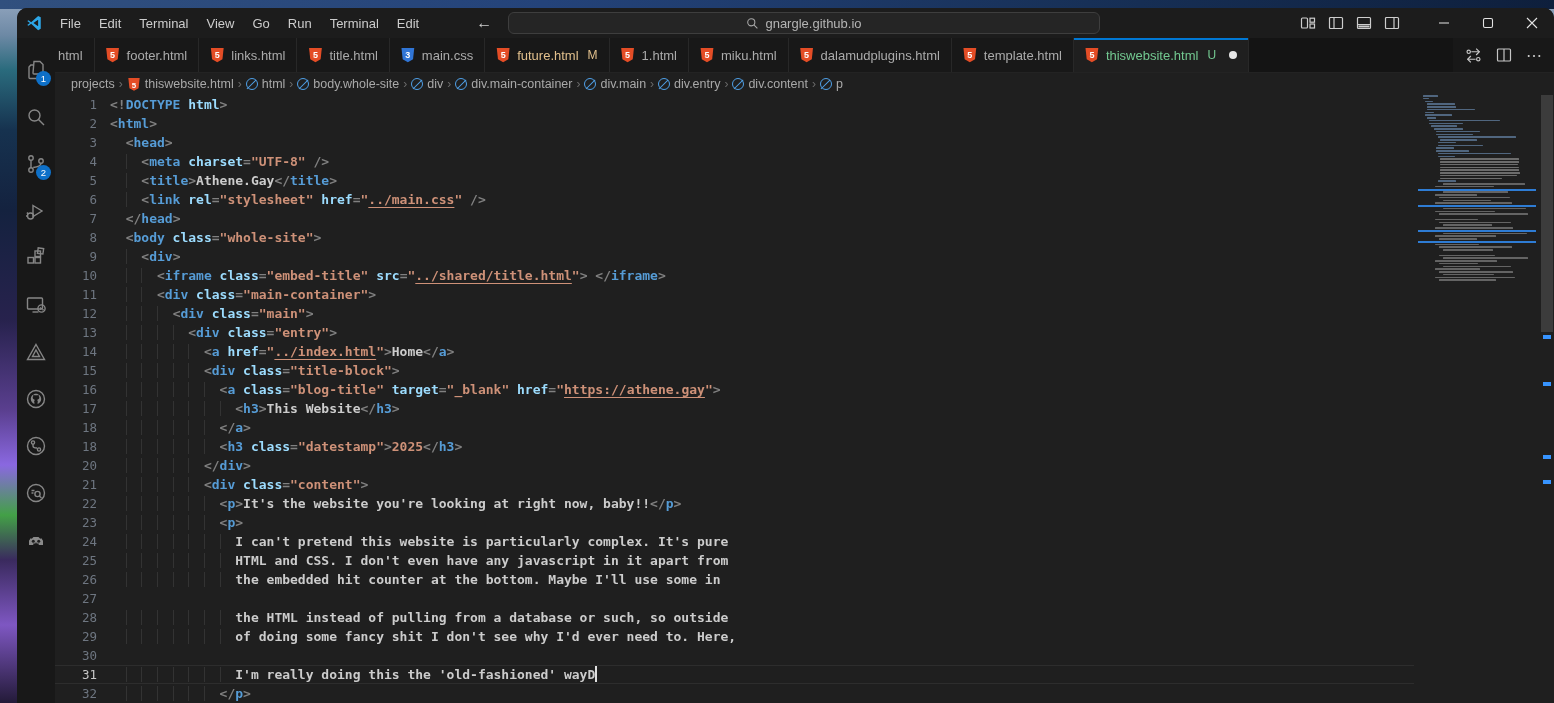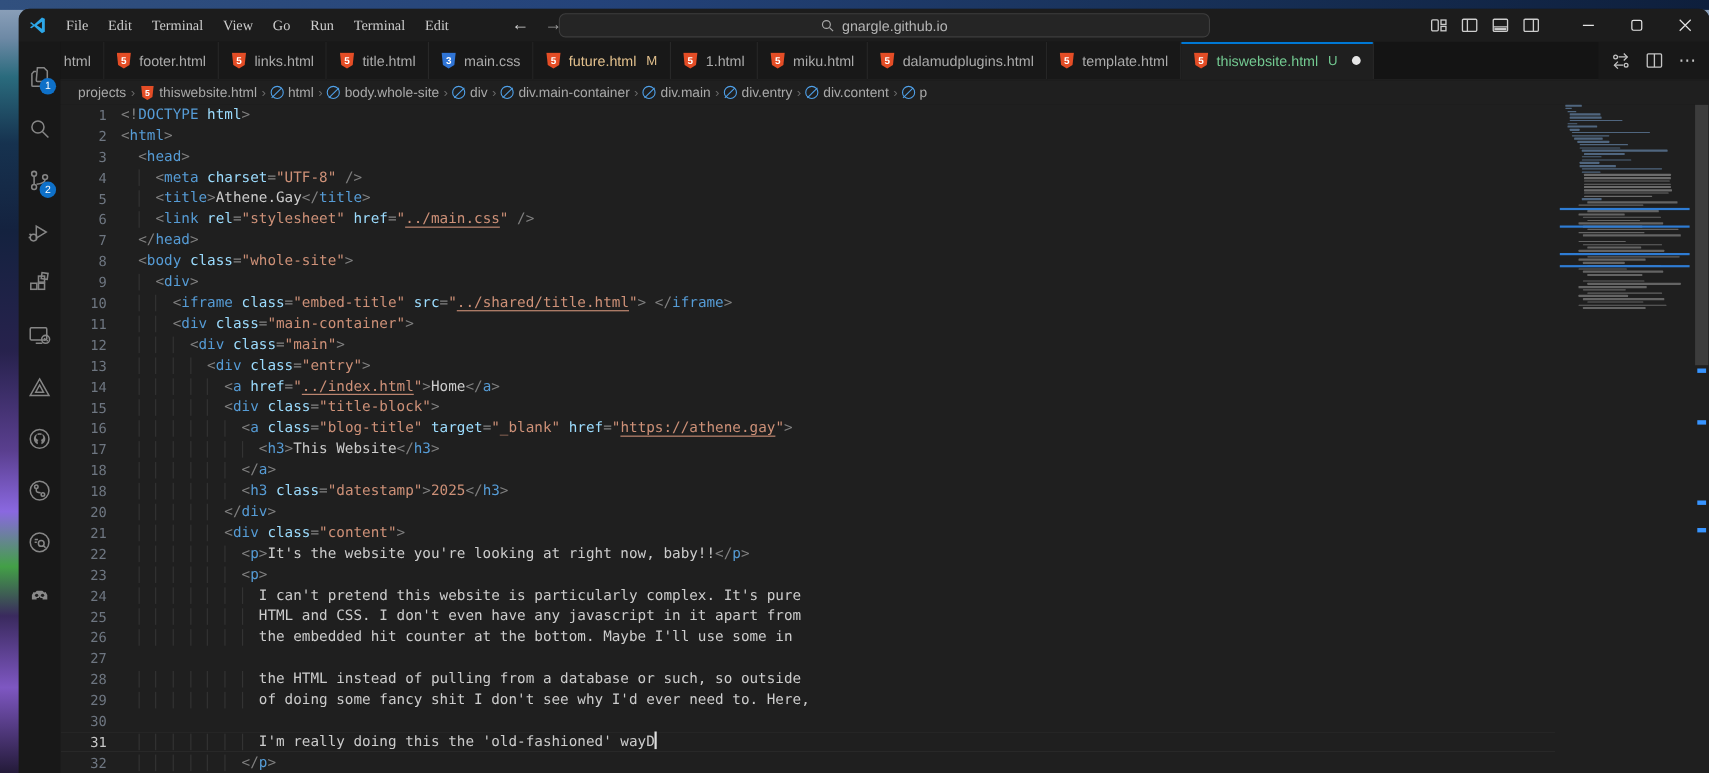--- a/index.html
+++ b/index.html
@@ -13,21 +13,21 @@
       #3a2a5e 560px,#7e57c2 625px,#231a38 100%); }
   .desktop::before { content:""; position:absolute; left:0; top:0; right:0; height:9px;
     background:linear-gradient(90deg,#31507e,#24437a 35%,#173057 70%,#0e1f3c); }
   .window { position:absolute; left:17px; top:8px; width:1537px; height:695px;
     background:#1b1b1b; border-radius:10px 10px 0 0; overflow:hidden;
     display:flex; flex-direction:column; }
 
   
   .titlebar { height:30px; flex:none; background:#1c1c1c; display:flex; align-items:center; position:relative; }
   .vscode-logo { width:18px; height:18px; margin:0 8px 0 8px; flex:none; }
-  .menus { display:flex; align-items:center; height:100%;font-family:Liberation Serif, serif; }
+  .menus { display:flex; align-items:center; height:100%; }
   .menu-item { padding:0 9px; font-size:13px; color:#cccccc; height:100%; display:flex; align-items:center; cursor:default; }
   .nav-arrows { display:flex; gap:14px; margin-left:48px; color:#cfcfcf; font-size:16px; }
   .nav-arrows .fwd { color:#9a9a9a; }
   .command-center { position:absolute; left:491px; top:4px; width:592px; height:22px;
     background:#252525; border:1px solid #3e3e3e; border-radius:6px;
     display:flex; align-items:center; justify-content:center; gap:6px;
     color:#b4b4b4; font-size:13px; }
   .tb-right { position:absolute; right:0; top:0; height:30px; display:flex; align-items:center; }
   .layout-icons { display:flex; gap:12px; margin-right:22px; }
   .layout-icons svg { display:block; }
@@ -74,21 +74,21 @@
     background:#4fa0e8; transform:rotate(45deg); }
 
   
   .editor { position:relative; flex:1; background:#1f1f1f; overflow:hidden;
     font-family:"DejaVu Sans Mono","Liberation Mono",monospace; }
   .lines { position:absolute; left:0; top:0; right:140px; }
   .line { display:flex; height:19px; line-height:19px; }
   .line.cur { box-shadow:inset 0 1px 0 #2d2d2d, inset 0 -1px 0 #2d2d2d; }
   .ln { flex:none; width:42px; text-align:right; color:var(--linenum); font-size:12.5px; padding-right:0; }
   .line.cur .ln { color:#c8c8c8; }
-  .lc { white-space:pre; font-size:13px; padding-left:13px; color:var(--text); }
+  .lc { white-space:pre; font-size:13px; padding-left:13px; color:var(--text);font-weight:bold; }
   .ig { background:linear-gradient(#333,#333) left/1px 100% no-repeat; }
   .ig.first { background:none; }
   .tk-p { color:var(--punct); } .tk-t { color:var(--tag); } .tk-a { color:var(--attr); }
   .tk-s { color:var(--string); } .tk-x { color:var(--text); }
   .tk-l { color:var(--string); text-decoration:underline; text-underline-offset:3px; }
   .cursor { display:inline-block; width:1.5px; height:16px; background:#e0e0e0; vertical-align:-3px; }
 
   
   .minimap { position:absolute; top:0; bottom:0; right:14px; width:122px; }
   .mm-line { position:absolute; height:1.7px; border-radius:.5px; }

